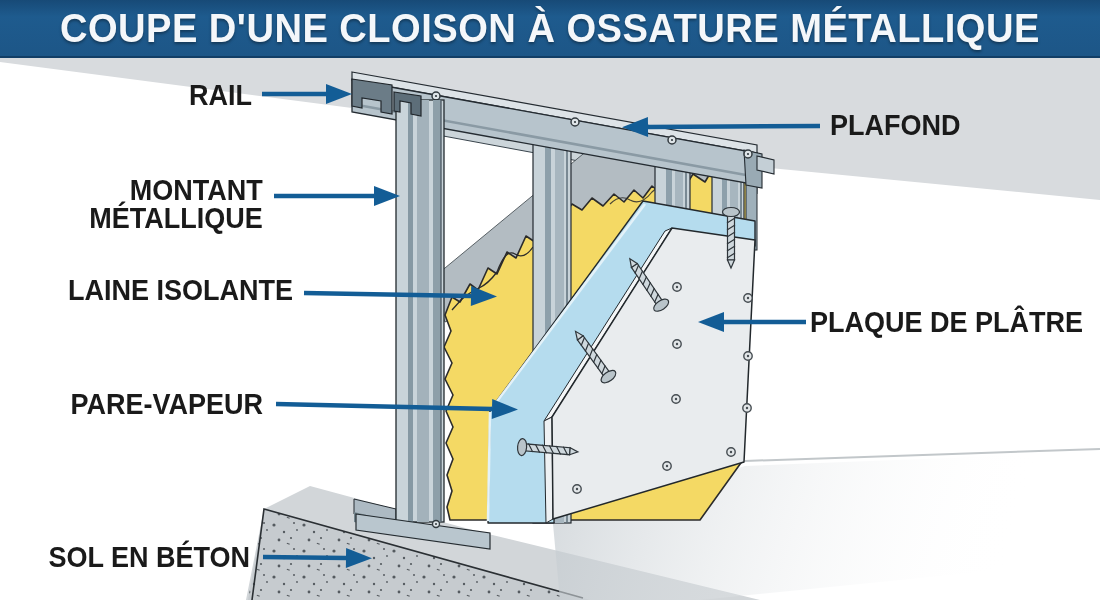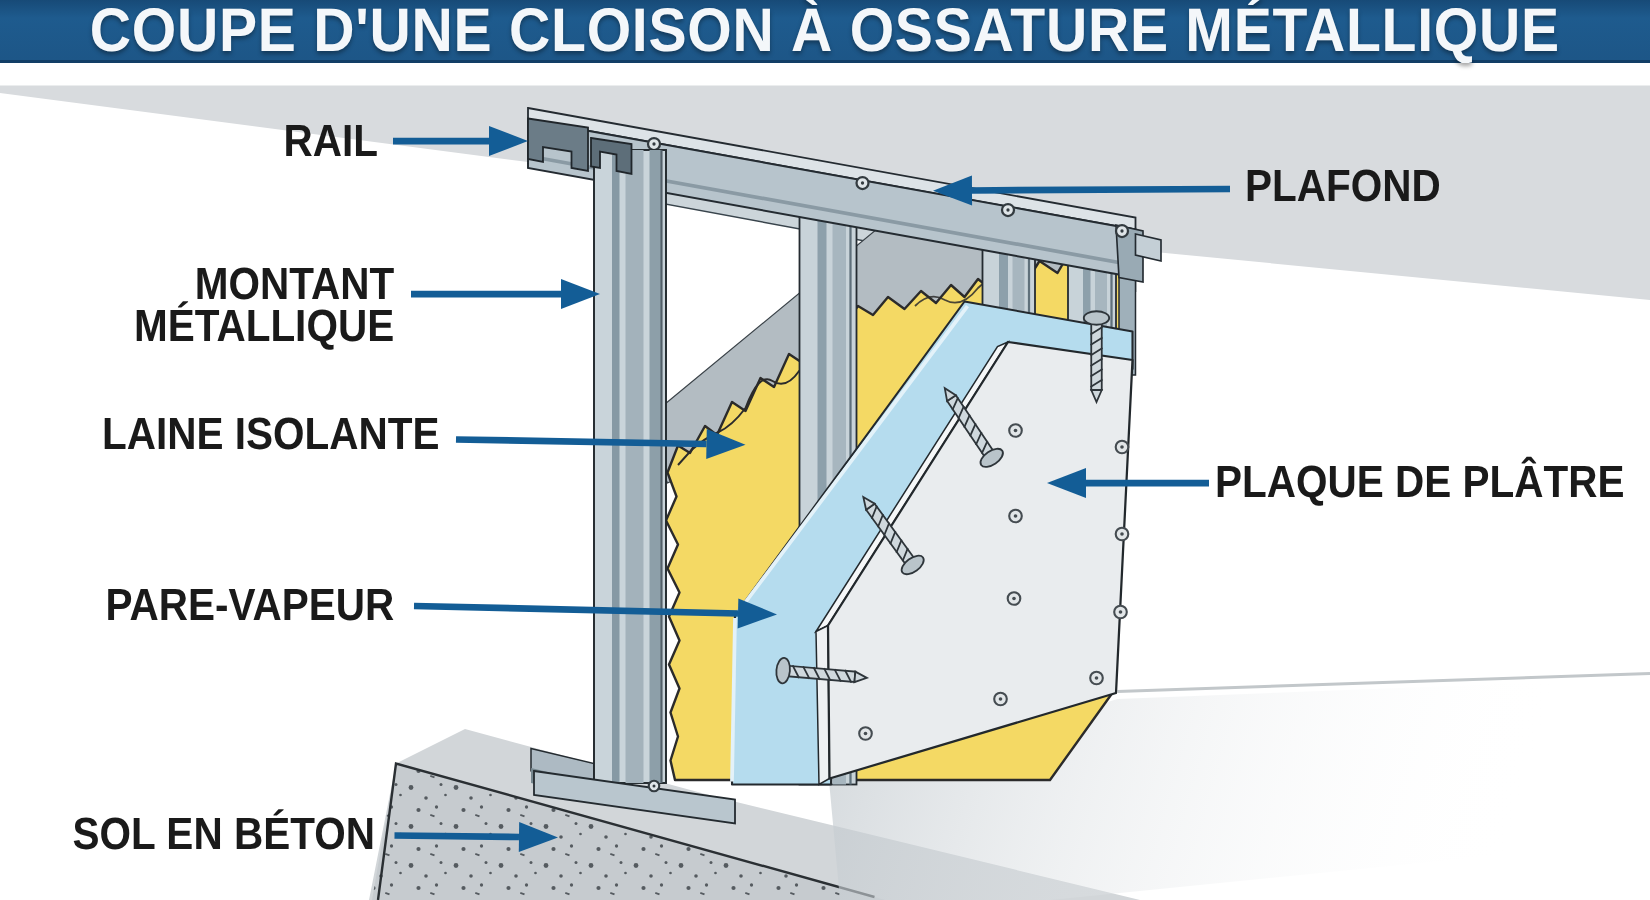--- a/index.html
+++ b/index.html
@@ -1,21 +1,21 @@
 <!DOCTYPE html>
 <html><head>
 <meta charset="utf-8">
 <style>
   html,body{margin:0;padding:0;}
   body{width:1100px;height:600px;position:relative;overflow:hidden;background:#ffffff;
        font-family:"Liberation Sans", sans-serif;}
   .stage{position:absolute;inset:0;width:1100px;height:600px;}
   svg.diagram{position:absolute;left:0;top:0;width:1100px;height:600px;}
 
-  .banner{position:absolute;left:0;top:0;width:1100px;height:42px;
+  .banner{position:absolute;left:0;top:0;width:1100px;height:58px;
     background:linear-gradient(#174a77,#1e5b8e 30%,#1d5687);
     border-bottom:2px solid #123e66;box-sizing:border-box;
     display:flex;align-items:center;justify-content:center;}
   .banner-text{color:#f4f7fa;font-weight:bold;font-size:41px;letter-spacing:.5px;
     transform:scaleX(.93);white-space:nowrap;text-shadow:0 2px 3px rgba(0,0,0,.35);}
 
   .lbl{position:absolute;font-weight:bold;font-size:30px;line-height:30px;color:#1a1a1a;
        white-space:nowrap;transform:scaleX(.9);}
   .lbl.r{text-align:right;transform-origin:100% 50%;}
   .lbl.l{text-align:left;transform-origin:0 50%;}

